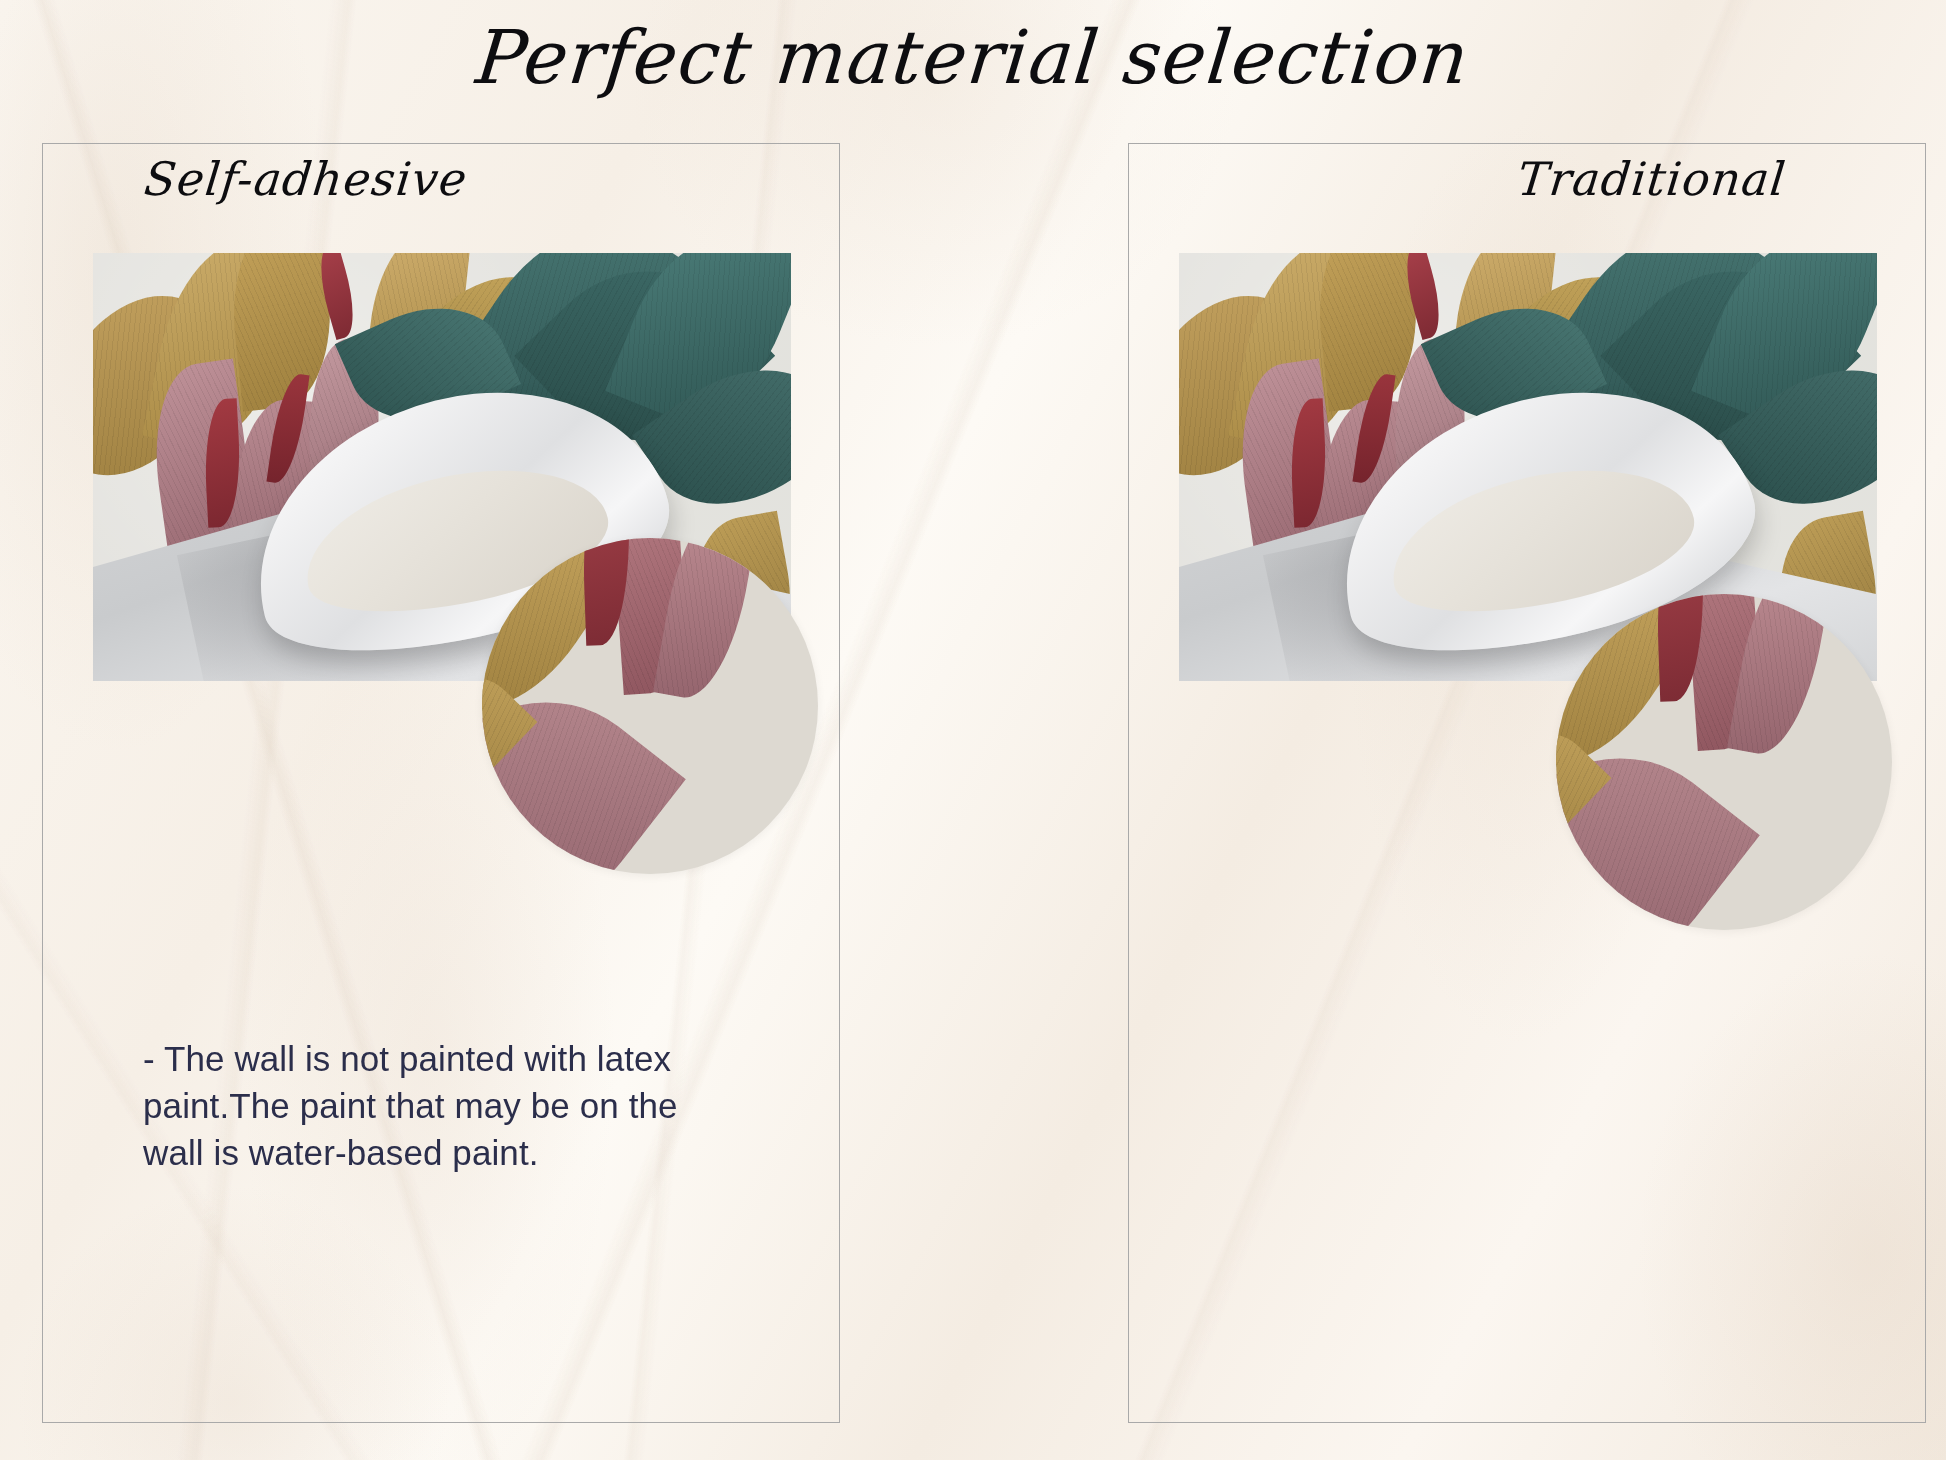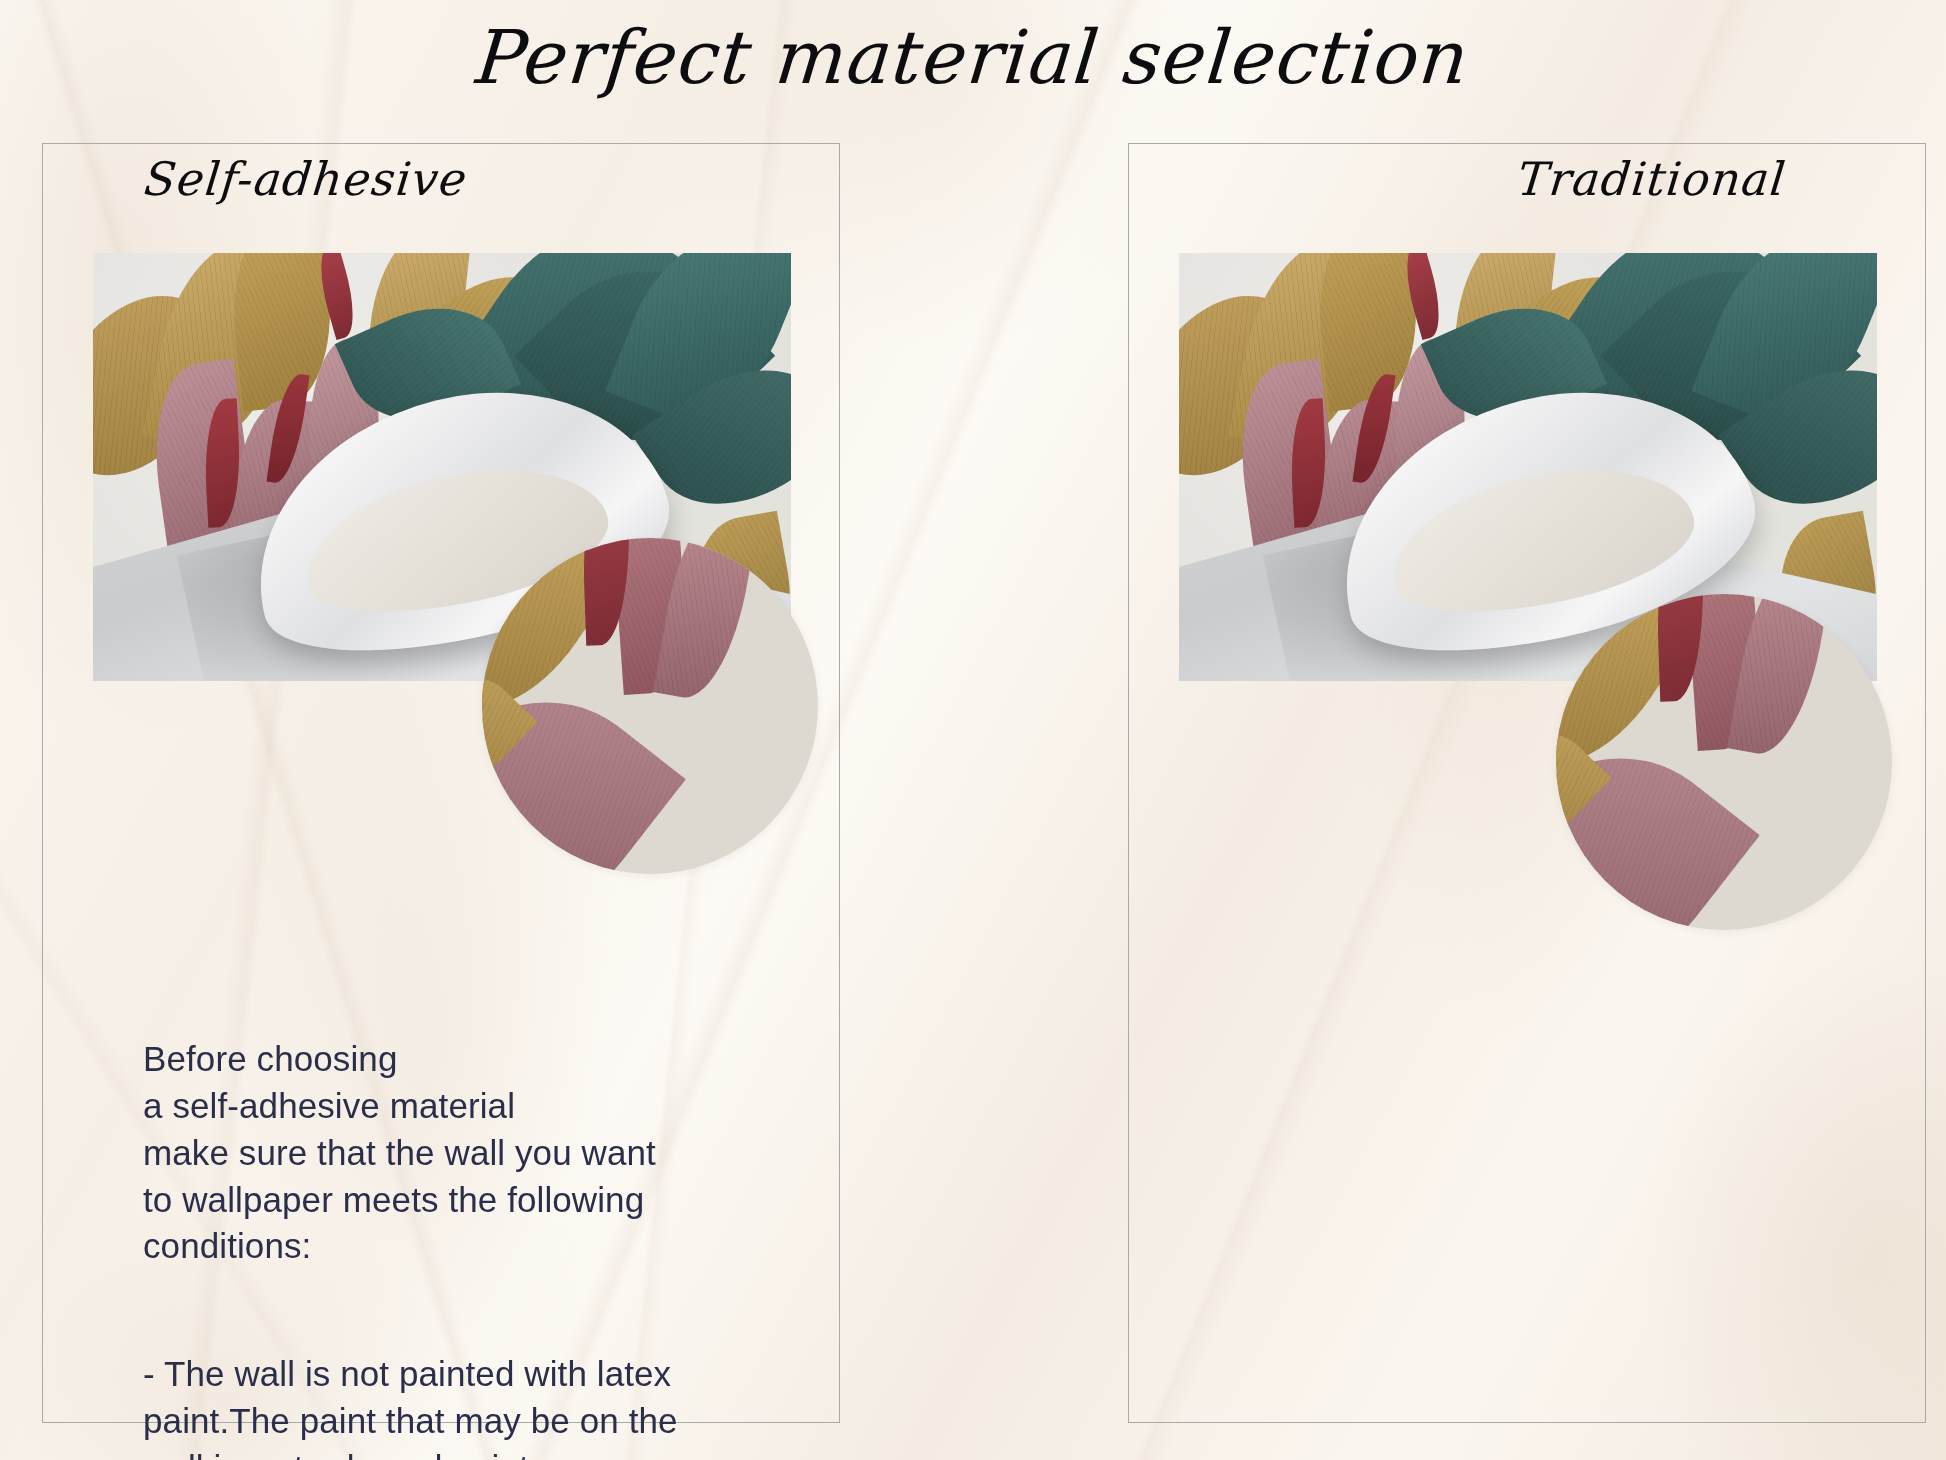--- a/index.html
+++ b/index.html
@@ -212,25 +212,20 @@
         </div>
     </div>
 
     <div class="peel-back"></div>
     <div class="curl-shadow"></div>
     <div class="curl"></div>
     <div class="curl-inner"></div>
   </div>
 
   <div class="copy" id="copy-left">
-    <p>Before choosing
-a self-adhesive material
-make sure that the wall you want
-to wallpaper meets the following
-conditions:</p>
     <p>- The wall is not painted with latex
 paint.The paint that may be on the
 wall is water-based paint.</p>
     
   </div>
 </div>
 
 <div class="magnifier" id="mag-left">
   <div class="mag-scene">
     <div class="lf" style="left:-12%;top:-6%;width:40%;height:62%;background:linear-gradient(150deg,#c6a55f,#9a7c3b);transform:rotate(34deg);">

